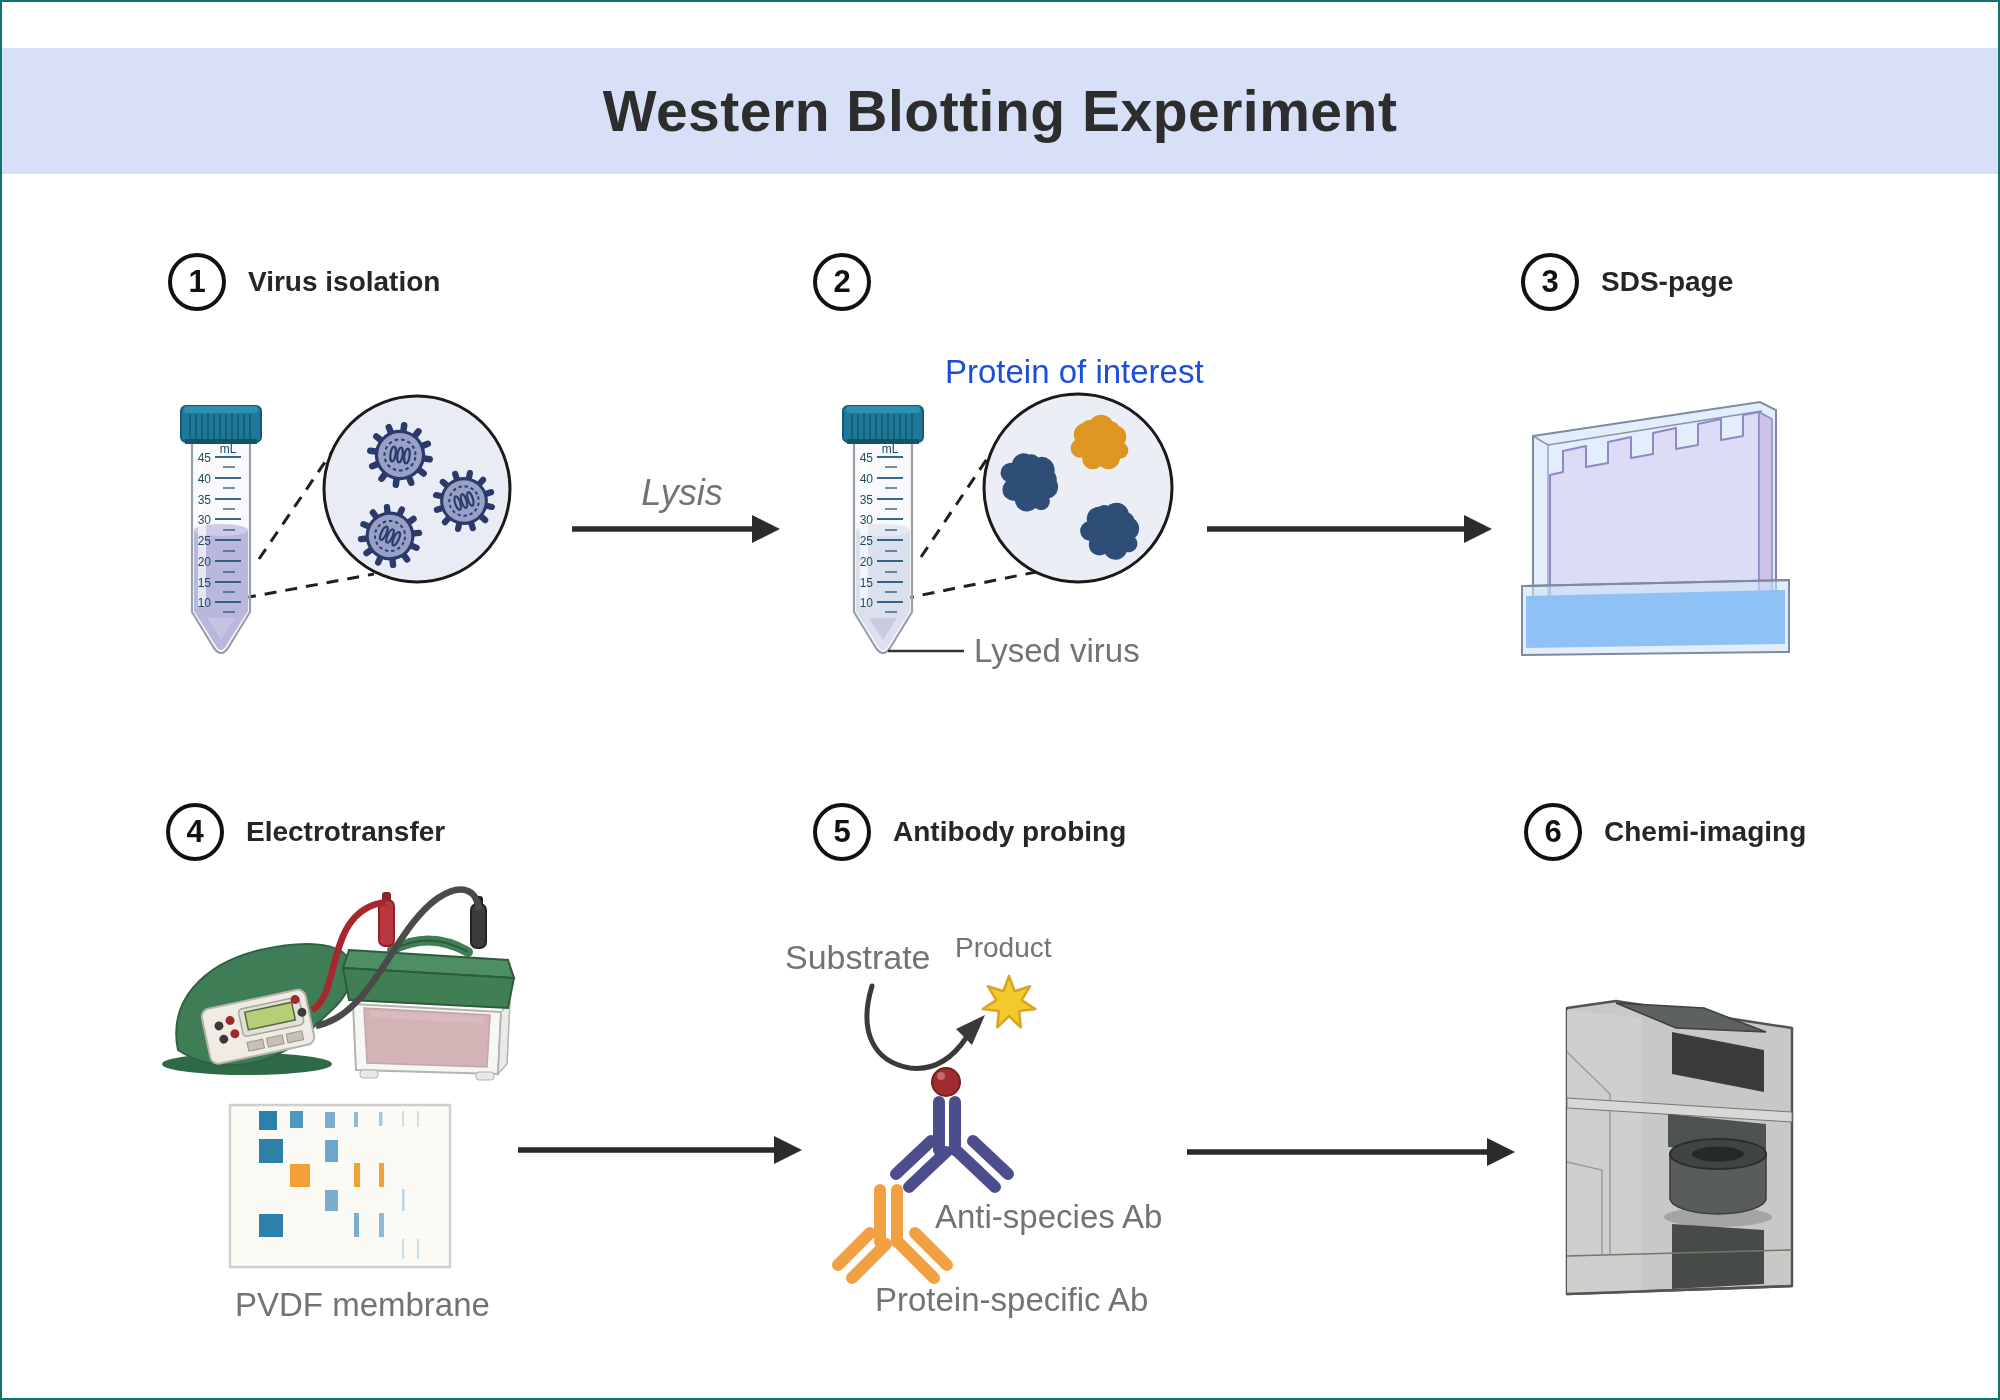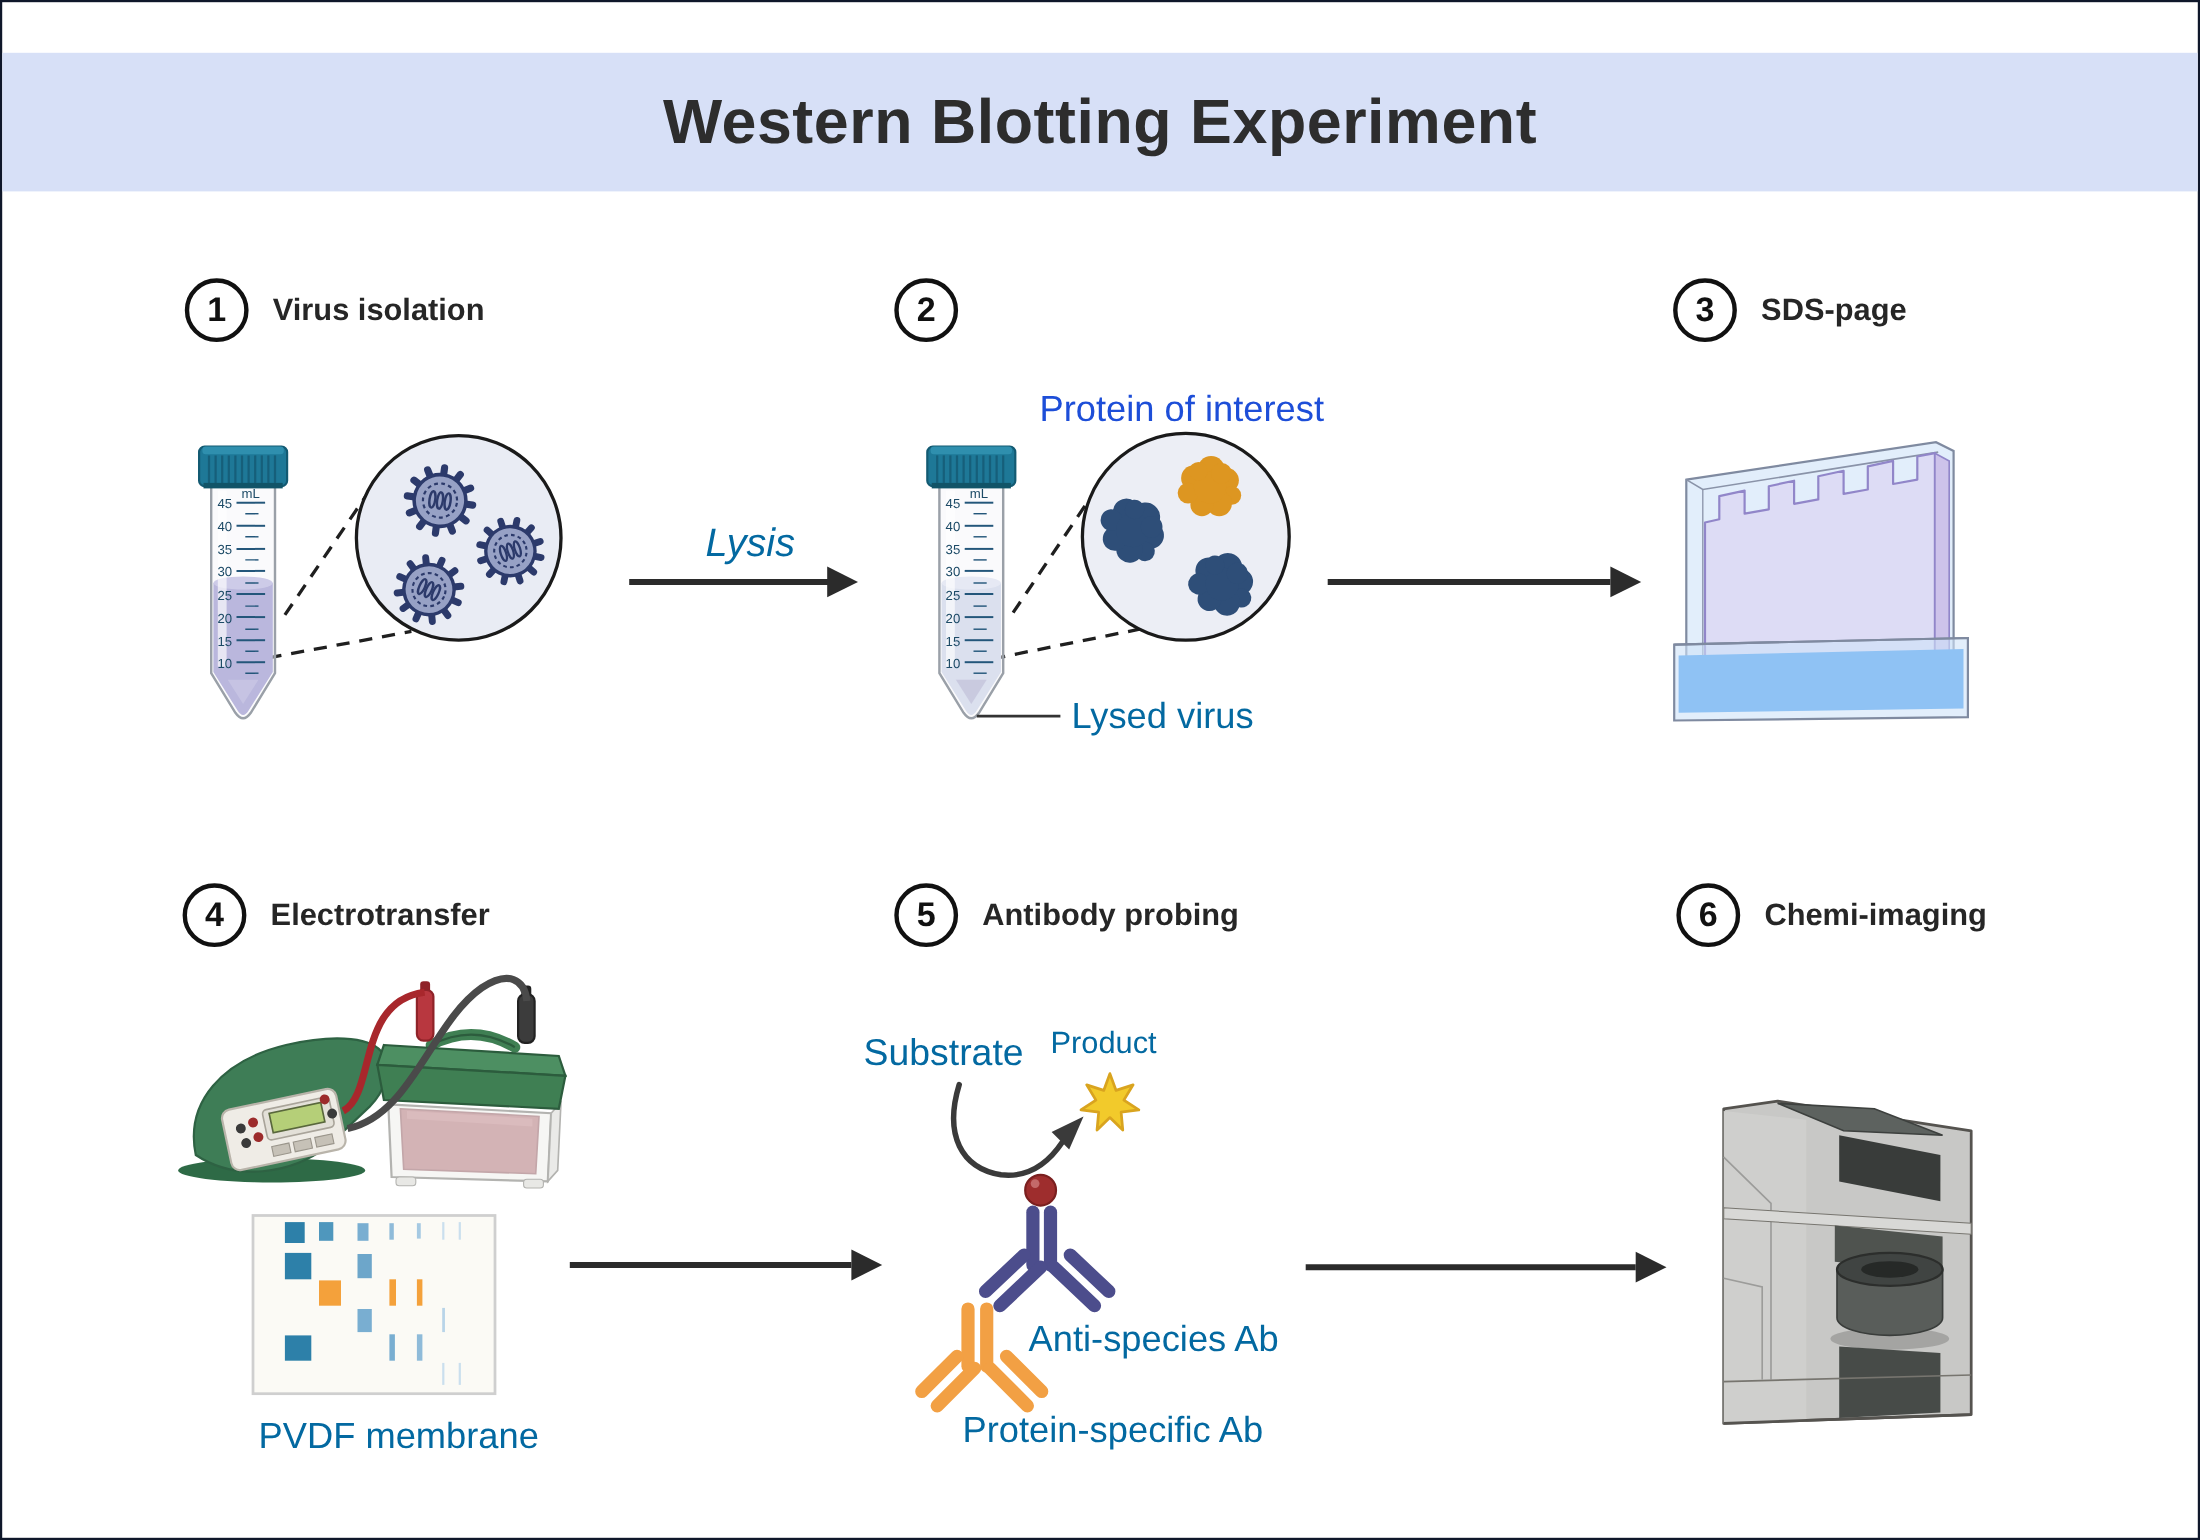--- a/index.html
+++ b/index.html
@@ -1,37 +1,37 @@
 <!DOCTYPE html>
 <html><head>
 <meta charset="utf-8">
 <style>
   html,body{margin:0;padding:0;background:#ffffff;}
   .page{
     position:relative;width:2000px;height:1400px;background:#ffffff;
     font-family:"Liberation Sans", sans-serif;color:#2b2b2b;
-    box-sizing:border-box;border:2px solid #0f172a;overflow:hidden;
+    box-sizing:border-box;border:2px solid #0f766e;overflow:hidden;
   }
   .title-bar{
     position:absolute;left:0;top:46px;width:100%;height:126px;
     background:#d7e0f7;display:flex;align-items:center;justify-content:center;
   }
   .title-bar h1{
     margin:0;font-size:57px;font-weight:700;color:#2d2d2d;letter-spacing:0.5px;
   }
   .art{position:absolute;left:0;top:0;width:2000px;height:1400px;}
   .step-header{position:absolute;display:flex;align-items:center;gap:22px;}
   .step-num{
     width:58px;height:58px;border:4.5px solid #111;border-radius:50%;
     display:flex;align-items:center;justify-content:center;
     font-size:31px;font-weight:700;color:#111;background:#fff;box-sizing:border-box;
     flex:0 0 auto;
   }
   .step-label{font-size:28px;font-weight:700;color:#262626;white-space:nowrap;}
-  .lbl{position:absolute;font-size:33px;color:#0369a1;white-space:nowrap;}
+  .lbl{position:absolute;font-size:33px;color:#737373;white-space:nowrap;}
   .lbl.italic{font-style:italic;font-size:36px;}
   .lbl.orange{color:#1d4ed8;}
   .lbl.center{text-align:center;}
   .tick-text{font-size:12px;fill:#1c4a66;font-family:"Liberation Sans",sans-serif;}
   .ml-text{font-size:12px;fill:#1c4a66;font-family:"Liberation Sans",sans-serif;}
 </style>
 </head>
 <body>
 
 <div class="page">

